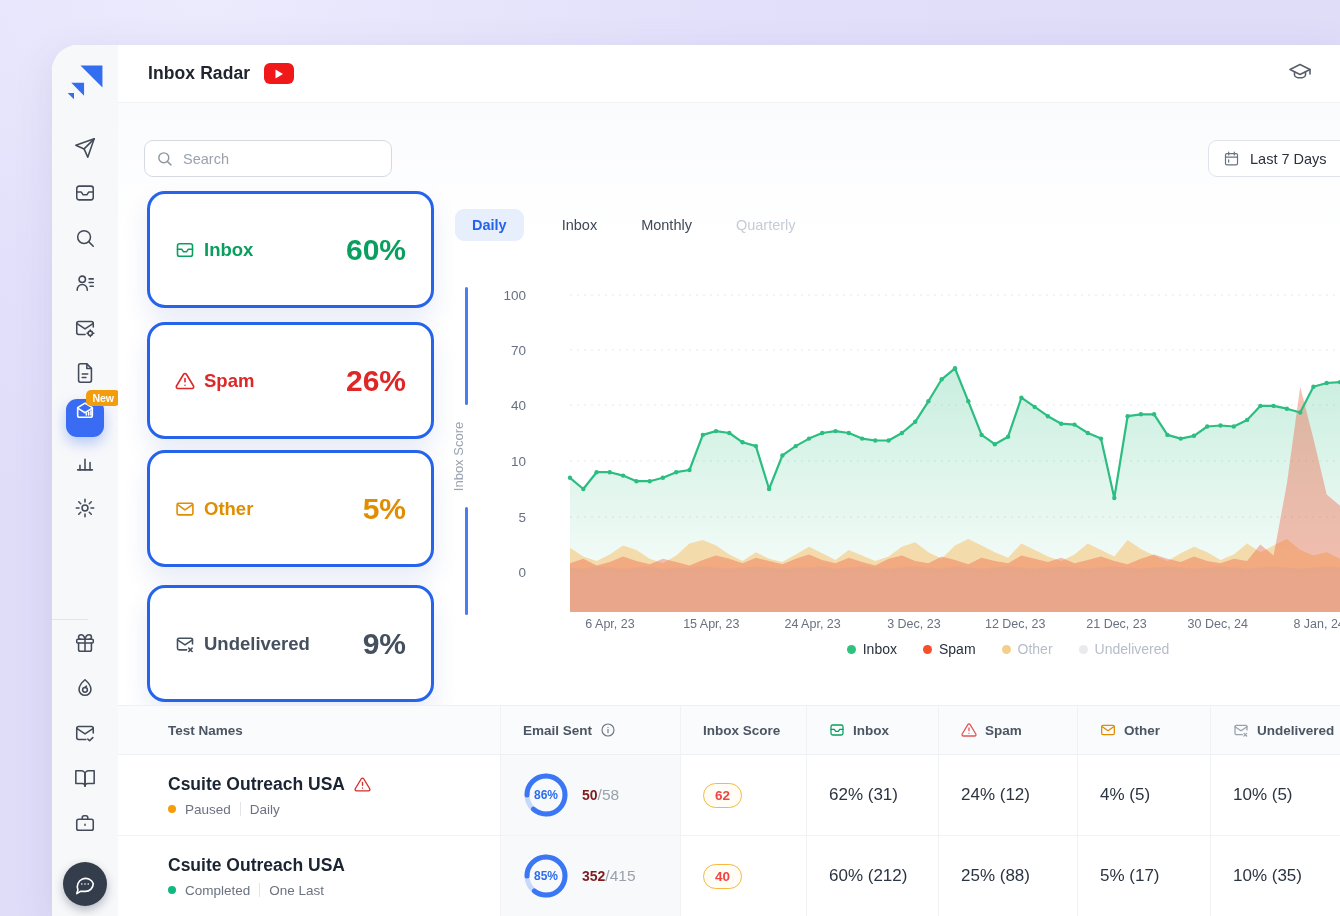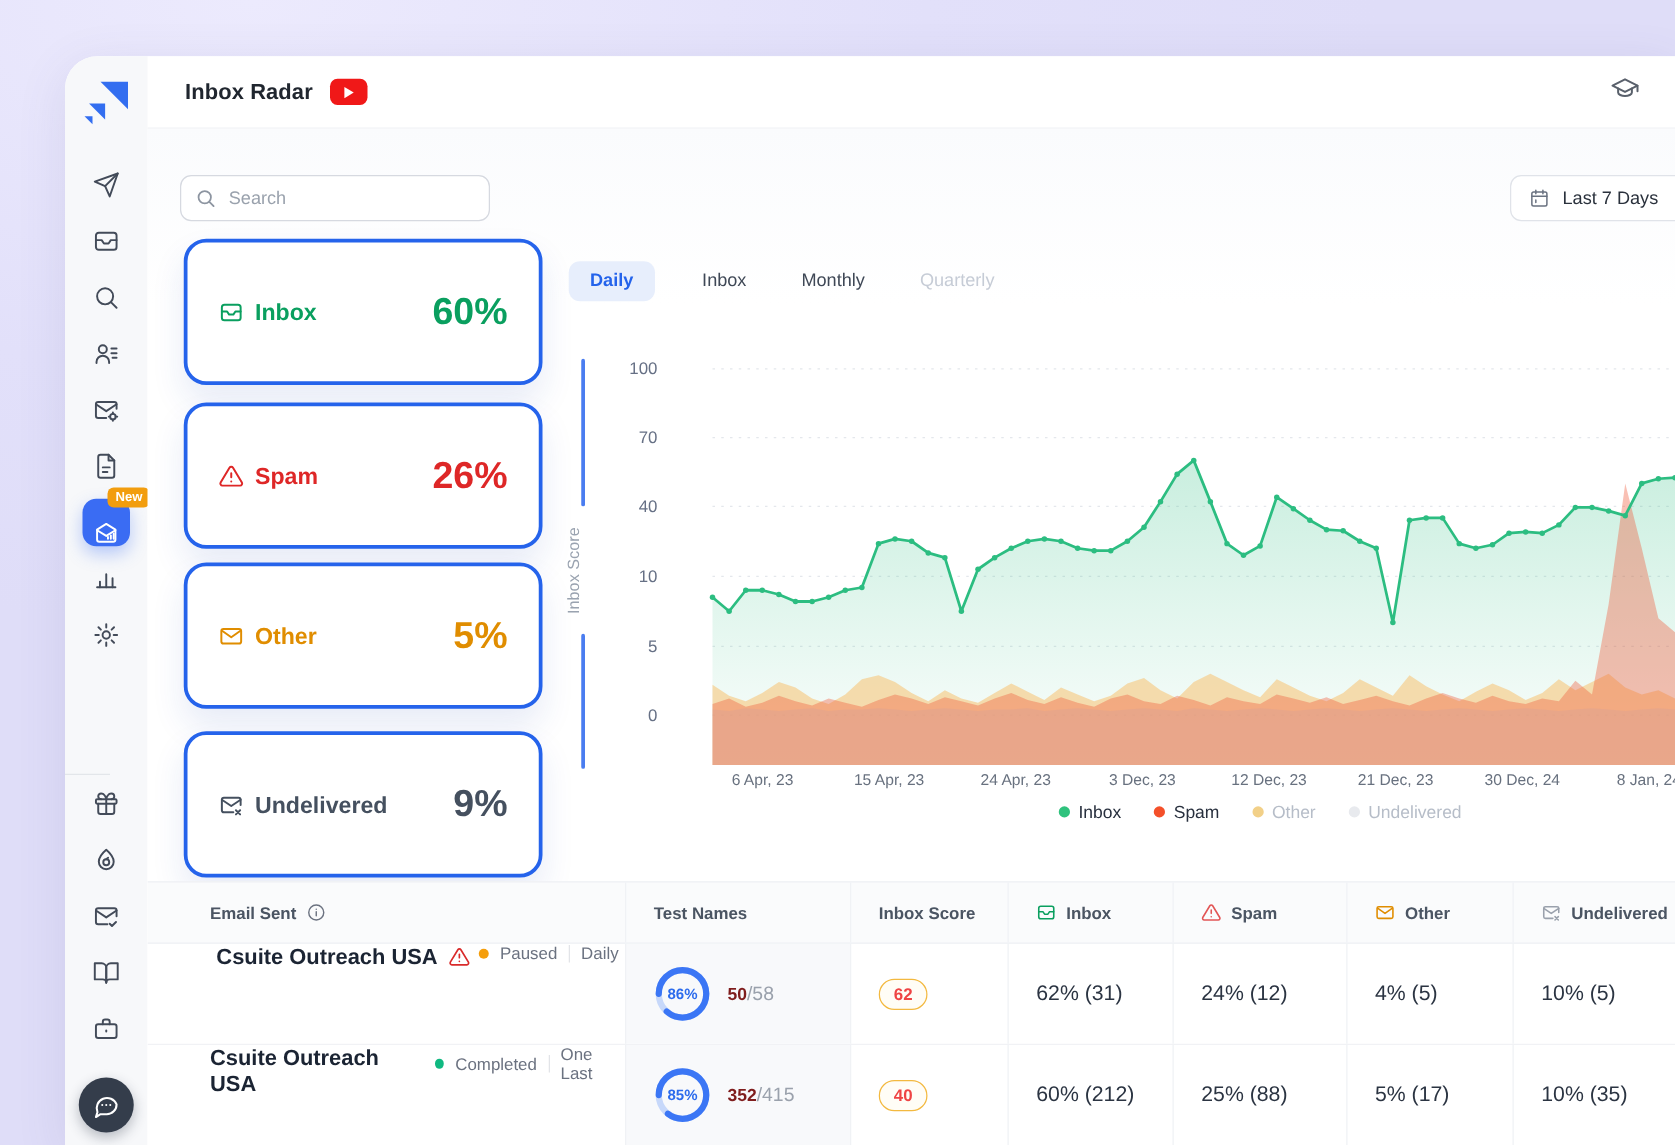--- a/index.html
+++ b/index.html
@@ -7,21 +7,21 @@
   body { background:radial-gradient(900px 500px at 15% 0%, #eceafd 0%, #e2e0fa 60%, #dfddf8 100%); position:relative; }
 
   .window { position:absolute; left:52px; top:45px; right:0; bottom:0; background:#fff; border-radius:26px 0 0 0; overflow:hidden; box-shadow:0 10px 40px rgba(80,80,140,.12); display:flex; }
 
   
   .sidebar { width:66px; background:#f7f8fa; flex:0 0 66px; display:flex; flex-direction:column; align-items:center; position:relative; }
   .logo-box { height:58px; display:flex; align-items:flex-end; justify-content:center; width:100%; }
   .nav { margin-top:22px; display:flex; flex-direction:column; }
   .nav-item { width:66px; height:45px; display:flex; align-items:center; justify-content:center; color:#434b59; cursor:pointer; position:relative; }
   .ic { width:22px; height:22px; display:block; }
-  .active-tile { width:38px; height:38px; background:#3a6cf3; border-radius:11px; display:flex; align-items:flex-end; justify-content:center; color:#fff; box-shadow:0 6px 14px rgba(58,108,243,.35); position:relative; }
+  .active-tile { width:38px; height:38px; background:#3a6cf3; border-radius:11px; display:flex; align-items:flex-start; justify-content:center; color:#fff; box-shadow:0 6px 14px rgba(58,108,243,.35); position:relative; }
   .new-badge { position:absolute; top:-9px; right:-16px; background:#f29d0e; color:#fff; font-size:10.5px; font-weight:bold; padding:2px 6px; border-radius:5px; }
   .side-divider { width:36px; height:1px; background:#e3e6ea; margin-top:89px; }
   .chat-bubble { margin-top:17px; width:44px; height:44px; border-radius:50%; background:#343d4b; display:flex; align-items:center; justify-content:center; color:#fff; cursor:pointer; box-shadow:0 4px 10px rgba(30,40,60,.3); }
 
   
   .main { flex:1; display:flex; flex-direction:column; min-width:0; }
   .topbar { height:58px; background:#fff; border-bottom:1px solid #f0f1f5; display:flex; align-items:center; padding:0 28px 0 30px; flex:0 0 58px; }
   .app-title { font-size:17.5px; font-weight:bold; color:#20262f; letter-spacing:.1px; }
   .yt-badge { margin-left:14px; width:30px; height:21px; background:#f01818; border-radius:6px; display:flex; align-items:center; justify-content:center; cursor:pointer; }
   .yt-badge svg { width:10px; height:10px; }
@@ -63,21 +63,21 @@
   
   .table { position:absolute; left:0; top:602px; width:1262px; }
   .trow { display:grid; grid-template-columns:382px 180px 126px 132px 139px 133px 170px; align-items:center; }
   .thead { height:50px; background:#fafbfc; border-top:1px solid #eef0f3; border-bottom:1px solid #eef0f3; }
   .th { font-size:13.5px; font-weight:bold; color:#4b5563; display:flex; align-items:center; gap:8px; height:100%; padding-left:22px; border-left:1px solid #f0f2f5; }
   .th:first-child { padding-left:50px; border-left:none; }
   .th svg { width:16px; height:16px; }
   .tbody-row { height:81px; border-bottom:1px solid #f1f2f5; cursor:pointer; }
   .td { height:100%; display:flex; align-items:center; padding-left:22px; border-left:1px solid #f0f2f5; font-size:17px; color:#2b3442; }
   .td:first-child { border-left:none; padding-left:50px; }
-  .td.name-cell { flex-direction:row; align-items:flex-start; justify-content:center; gap:7px; }
+  .td.name-cell { flex-direction:column; align-items:flex-start; justify-content:center; gap:7px; }
   .row-title { font-size:17.5px; font-weight:bold; color:#1b2433; display:flex; align-items:center; gap:9px; }
   .row-title svg { width:17px; height:17px; }
   .row-sub { display:flex; align-items:center; gap:9px; font-size:13.5px; color:#6b7280; }
   .status-dot { width:8px; height:8px; border-radius:50%; }
   .sub-sep { width:1px; height:14px; background:#e2e4e8; }
   .sent-cell { background:#f8f9fb; gap:13px; }
   .donut { position:relative; width:46px; height:46px; flex:0 0 46px; }
   .donut svg { transform:rotate(-90deg); }
   .donut .dlabel { position:absolute; inset:0; display:flex; align-items:center; justify-content:center; font-size:12px; font-weight:bold; color:#2d6ced; }
   .sent-num { font-weight:bold; color:#7f1d1d; font-size:14px; }
@@ -404,28 +404,28 @@
           </span>
         <span class="legend-item dim">
             <span class="dot" style="background: rgb(232, 234, 238);"></span>
             <span>Undelivered</span>
           </span>
       </div>
 
       <div class="table">
         <div class="trow thead">
           <div class="th">
+              <span>Test Names</span>
+            </div>
+          <div class="th">
               <span>Email Sent</span>
               <svg viewBox="0 0 24 24" fill="none" stroke="#6b7280" stroke-width="1.7" stroke-linecap="round">
                 <circle cx="12" cy="12" r="9"></circle>
                 <path d="M12 11v5M12 8h.01"></path>
               </svg>
-            </div>
-          <div class="th">
-              <span>Test Names</span>
             </div>
           <div class="th">
               <span>Inbox Score</span>
             </div>
           <div class="th">
               <svg class="ic-green" viewBox="0 0 24 24" fill="none" stroke="currentColor" stroke-width="1.9" stroke-linecap="round" stroke-linejoin="round">
                 <rect x="3" y="4.5" width="18" height="15" rx="2.5"></rect>
                 <path d="M3 11h5l2 3h4l2-3h5"></path>
               </svg>
               <span>Inbox</span>

